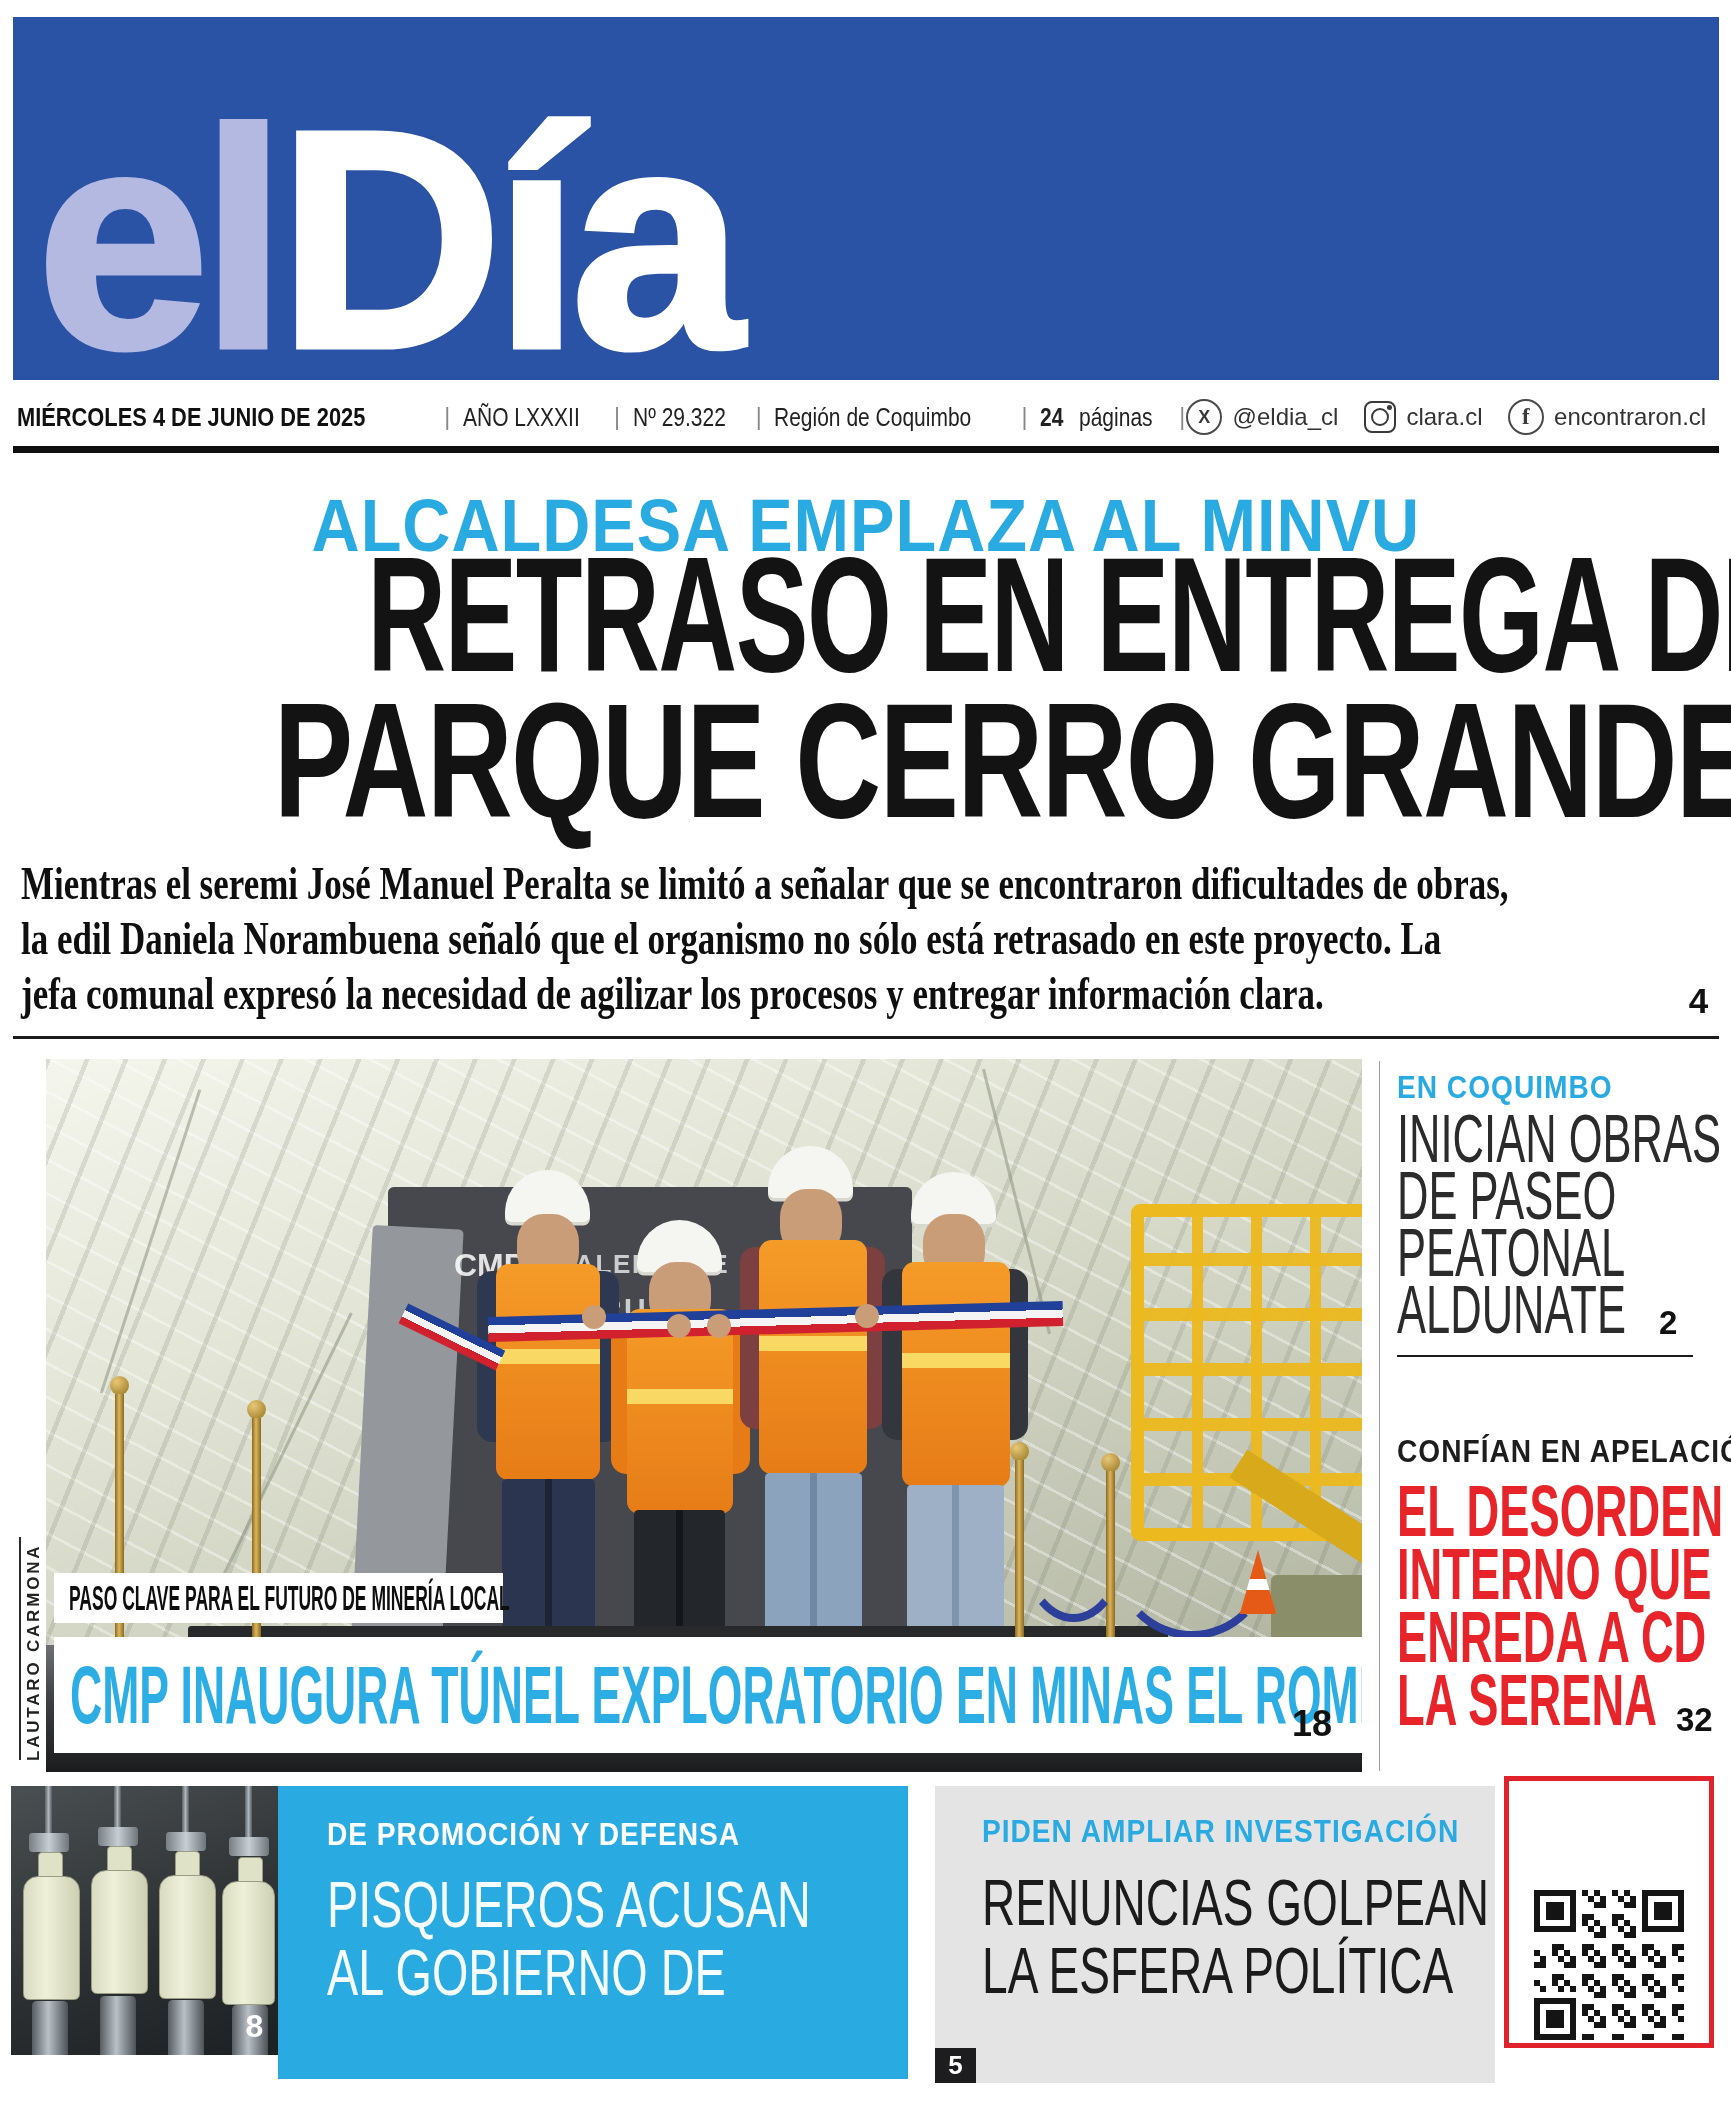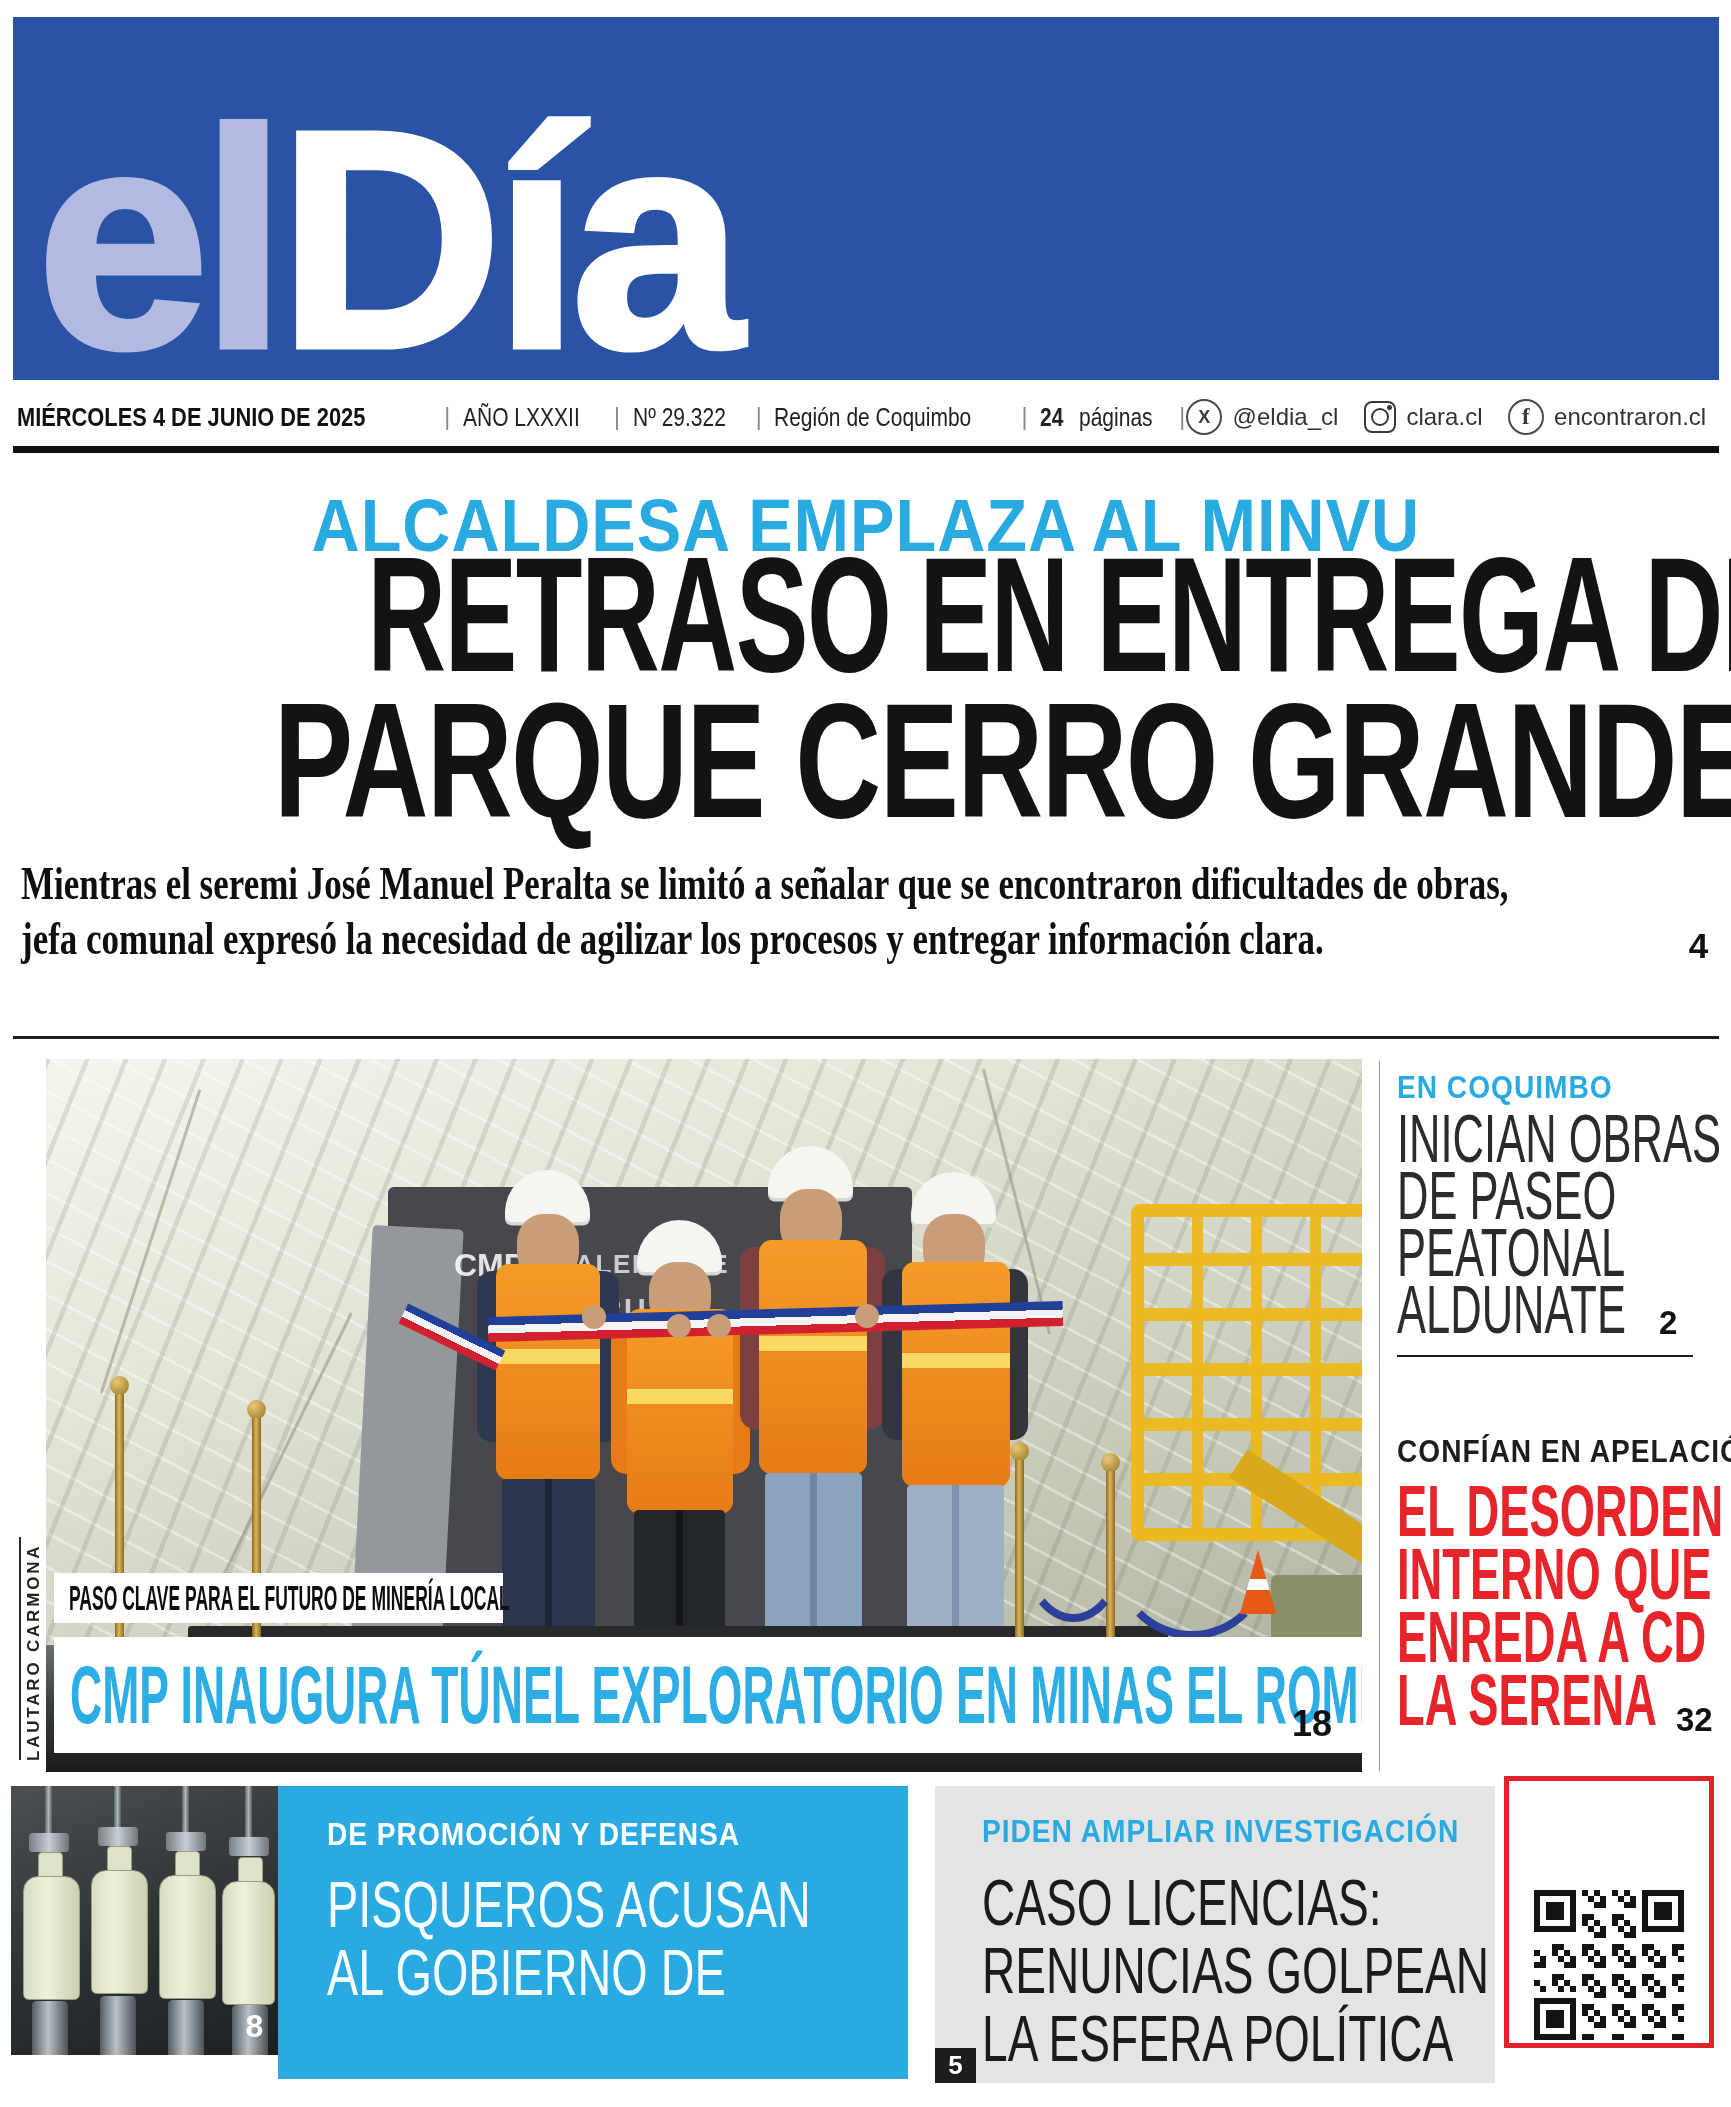--- a/index.html
+++ b/index.html
@@ -147,20 +147,21 @@
 
 <div class="abs kicker-main">
   <span class="cond ctr" style="--sx:.9">ALCALDESA EMPLAZA AL MINVU</span>
 </div>
 <div class="abs headline">
   <div class="hl"><span class="cond ctr" style="--sx:.67">RETRASO EN ENTREGA DEL</span></div>
   <div class="hl"><span class="cond ctr" style="--sx:.73">PARQUE CERRO GRANDE</span></div>
 </div>
 <div class="abs deck">
   <div class="dline"><span class="cond" style="--sx:.76">Mientras el seremi José Manuel Peralta se limitó a señalar que se encontraron dificultades de obras,</span></div>
+  <div class="dline"><span class="cond" style="--sx:.76">la edil Daniela Norambuena señaló que el organismo no sólo está retrasado en este proyecto. La</span></div>
   <div class="dline dl3"><span class="cond" style="--sx:.76">jefa comunal expresó la necesidad de agilizar los procesos y entregar información clara.</span>
     <span class="deck-page">4</span>
   </div>
 </div>
 <div class="abs rule-thin"></div>
 
 <div class="abs photo">
   <div class="tex1"></div>
   <div class="crack" style="left:103px;top:23px;width:3.4px;height:319px;transform:rotate(18deg);"></div>
   <div class="crack" style="left:969px;top:5.7px;width:2.8px;height:273px;transform:rotate(-14deg);"></div>
@@ -312,21 +313,20 @@
   <div class="cb-kick"><span class="kick-white cond" style="--sx:.88">DE PROMOCIÓN Y DEFENSA</span></div>
   <div class="cb-lines">
     <div class="cb-line"><span class="cond" style="--sx:.72">PISQUEROS ACUSAN</span></div>
     <div class="cb-line"><span class="cond" style="--sx:.72">AL GOBIERNO DE</span></div>
   </div>
 </div>
 
 <div class="abs grayblock">
   <div class="gb-kick"><span class="kick-cyan cond" style="--sx:.88">PIDEN AMPLIAR INVESTIGACIÓN</span></div>
   <div class="gb-lines">
-    <div class="gb-line"><span class="cond" style="--sx:.72">CASO LICENCIAS:</span></div>
     <div class="gb-line"><span class="cond" style="--sx:.72">RENUNCIAS GOLPEAN</span></div>
     <div class="gb-line"><span class="cond" style="--sx:.72">LA ESFERA POLÍTICA</span></div>
   </div>
   <div class="pg5box">
     <span>5</span>
   </div>
 </div>
 
 <div class="abs qrbox">
   <div id="qr">

